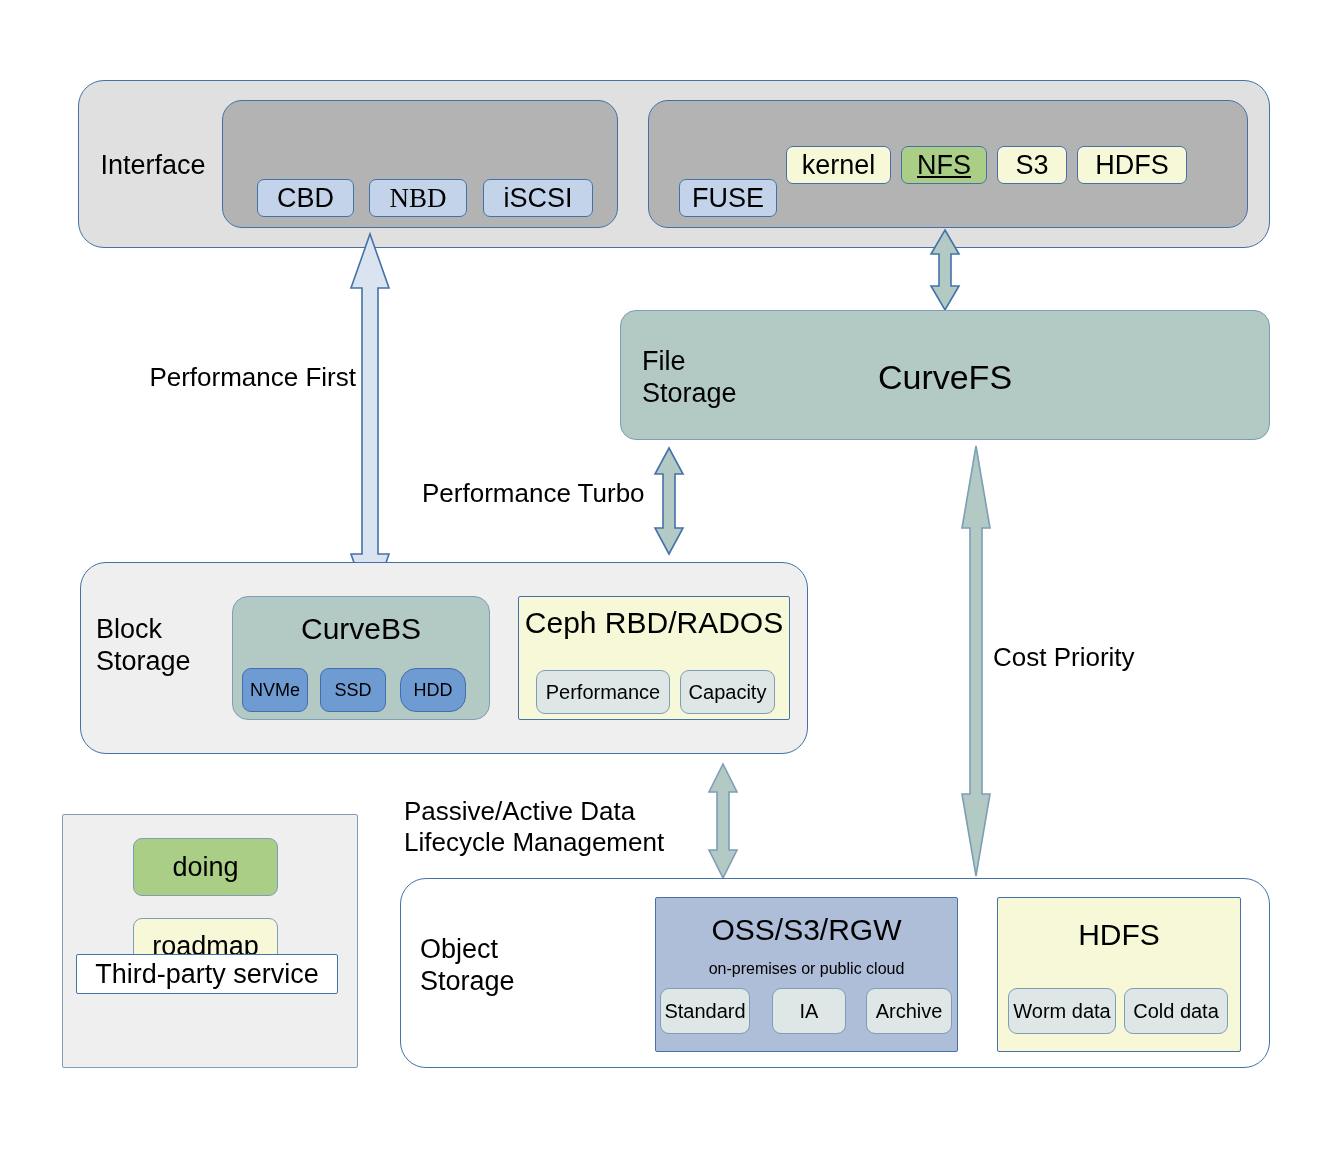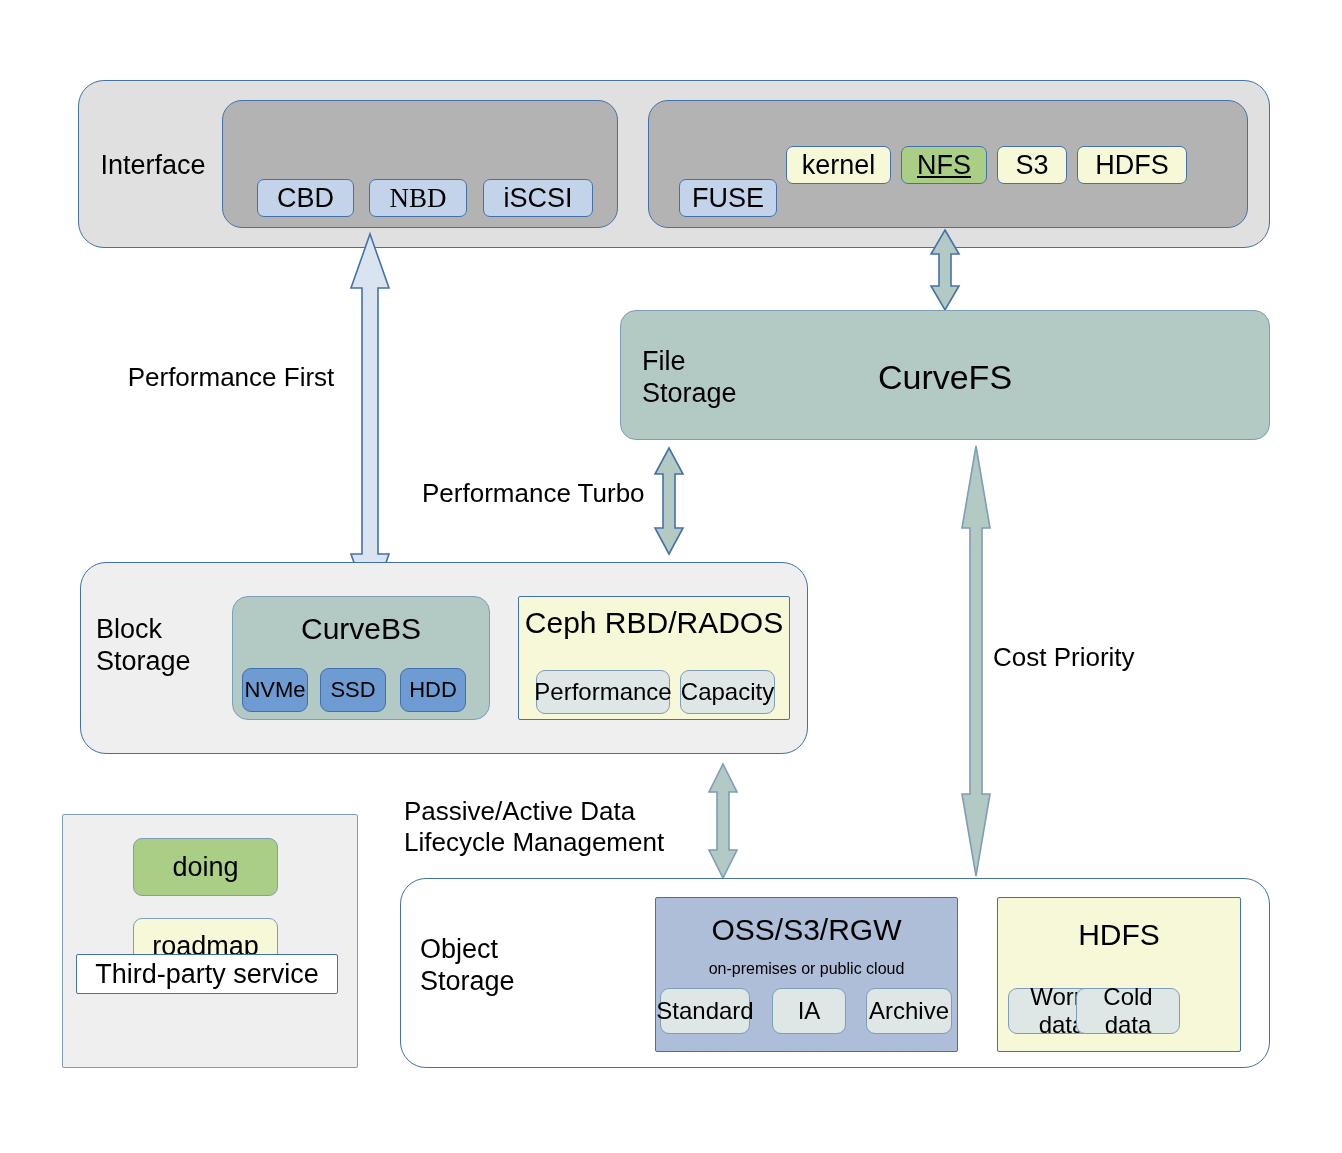--- a/index.html
+++ b/index.html
@@ -50,22 +50,22 @@
     box-sizing: border-box;
     text-align: center;
   }
   .chip-blue   { background: #c3d3ea; margin-top: 33px; }
   .chip-yellow { background: #f7f8d8; }
   .chip-green  { background: #aace86; }
   .chip-midblue{ background: #6e9bd1; border-color: #3f6fae; border-radius: 9px; }
   .chip-palegrey{ background: #dee6e6; border-color: #7e9db8; border-radius: 9px; }
 
   .f27 { font-size: 27px; }
-  .f22 { font-size: 22px; }
-  .f20 { font-size: 24px; }
+  .f22 { font-size: 18px; }
+  .f20 { font-size: 20px; }
   .f16 { font-size: 16px; }
   .f30 { font-size: 30px; }
   .f34 { font-size: 34px; }
   .box-sage-round {
     background: #b3c9c4;
     border: 1.5px solid #7e9db8;
     border-radius: 16px;
   }
   .box-yellow {
     background: #f7f8d8;
@@ -142,21 +142,21 @@
 <div class="abs chip chip-yellow f27" style="left:997px; top:146px; width:70px; height:38px;">
   <span>S3</span>
 </div>
 <div class="abs chip chip-yellow f27" style="left:1077px; top:146px; width:110px; height:38px;">
   <span>HDFS</span>
 </div>
 
 <svg class="arrow-svg" style="left:340px; top:232px;" width="60" height="378" viewBox="0 0 60 378">
   <polygon points="30,2 49,56 38,56 38,322 49,322 30,376 11,322 22,322 22,56 11,56" fill="#dae3f0" stroke="#4472a8" stroke-width="1.6"></polygon>
 </svg>
-<div class="conn-label" style="left:106px; top:362px; width:250px; text-align:center;">Performance First</div>
+<div class="conn-label" style="left:106px; top:362px; width:250px; text-align:right;">Performance First</div>
 
 <svg class="arrow-svg" style="left:928px; top:228px;" width="34" height="84" viewBox="0 0 34 84">
   <polygon points="17,2 31,26 23,26 23,58 31,58 17,82 3,58 11,58 11,26 3,26" fill="#b3c9c4" stroke="#4472a8" stroke-width="1.6"></polygon>
 </svg>
 
 <div class="abs box-sage-round" style="left:620px; top:310px; width:650px; height:130px;"></div>
 <div class="abs side-label" style="left:642px; top:346px; width:130px; text-align:left;">File
 Storage</div>
 <div class="abs f34" style="left:790px; top:358px; width:310px; text-align:center;">CurveFS</div>
 
@@ -175,21 +175,21 @@
 Storage</div>
 
 <div class="abs box-sage-round" style="left:232px; top:596px; width:258px; height:124px;"></div>
 <div class="abs f30" style="left:232px; top:612px; width:258px; text-align:center;">CurveBS</div>
 <div class="abs chip chip-midblue f22" style="left:242px; top:668px; width:66px; height:44px;">
   <span>NVMe</span>
 </div>
 <div class="abs chip chip-midblue f22" style="left:320px; top:668px; width:66px; height:44px;">
   <span>SSD</span>
 </div>
-<div class="abs chip chip-midblue f22" style="left:400px; top:668px; width:66px; height:44px;">
+<div class="abs chip chip-midblue f22" style="left:400px; top:668px; width:66px; height:44px;border-radius:16px;">
   <span>HDD</span>
 </div>
 
 <div class="abs box-yellow" style="left:518px; top:596px; width:272px; height:124px;"></div>
 <div class="abs f30" style="left:518px; top:606px; width:272px; text-align:center;">Ceph RBD/RADOS</div>
 <div class="abs chip chip-palegrey f20" style="left:536px; top:670px; width:134px; height:44px;">
   <span>Performance</span>
 </div>
 <div class="abs chip chip-palegrey f20" style="left:680px; top:670px; width:95px; height:44px;">
   <span>Capacity</span>
@@ -216,21 +216,21 @@
 </div>
 <div class="abs chip chip-palegrey f20" style="left:866px; top:988px; width:86px; height:46px;">
   <span>Archive</span>
 </div>
 
 <div class="abs box-yellow" style="left:997px; top:897px; width:244px; height:155px;"></div>
 <div class="abs f30" style="left:997px; top:918px; width:244px; text-align:center;">HDFS</div>
 <div class="abs chip chip-palegrey f20" style="left:1008px; top:988px; width:108px; height:46px;">
   <span>Worm data</span>
 </div>
-<div class="abs chip chip-palegrey f20" style="left:1076px; top:988px; width:104px; height:46px;">
+<div class="abs chip chip-palegrey f20" style="left:1124px; top:988px; width:104px; height:46px;">
   <span>Cold data</span>
 </div>
 
 <div class="abs legend-box" style="left:62px; top:814px; width:296px; height:254px;"></div>
 
 <div class="legend-chip" style="left:133px; top:838px; width:145px; height:58px; background:#aace86;">
   <span>doing</span>
 </div>
 <div class="legend-chip" style="left:133px; top:918px; width:145px; height:56px; background:#f7f8d8;">
   <span>roadmap</span>

